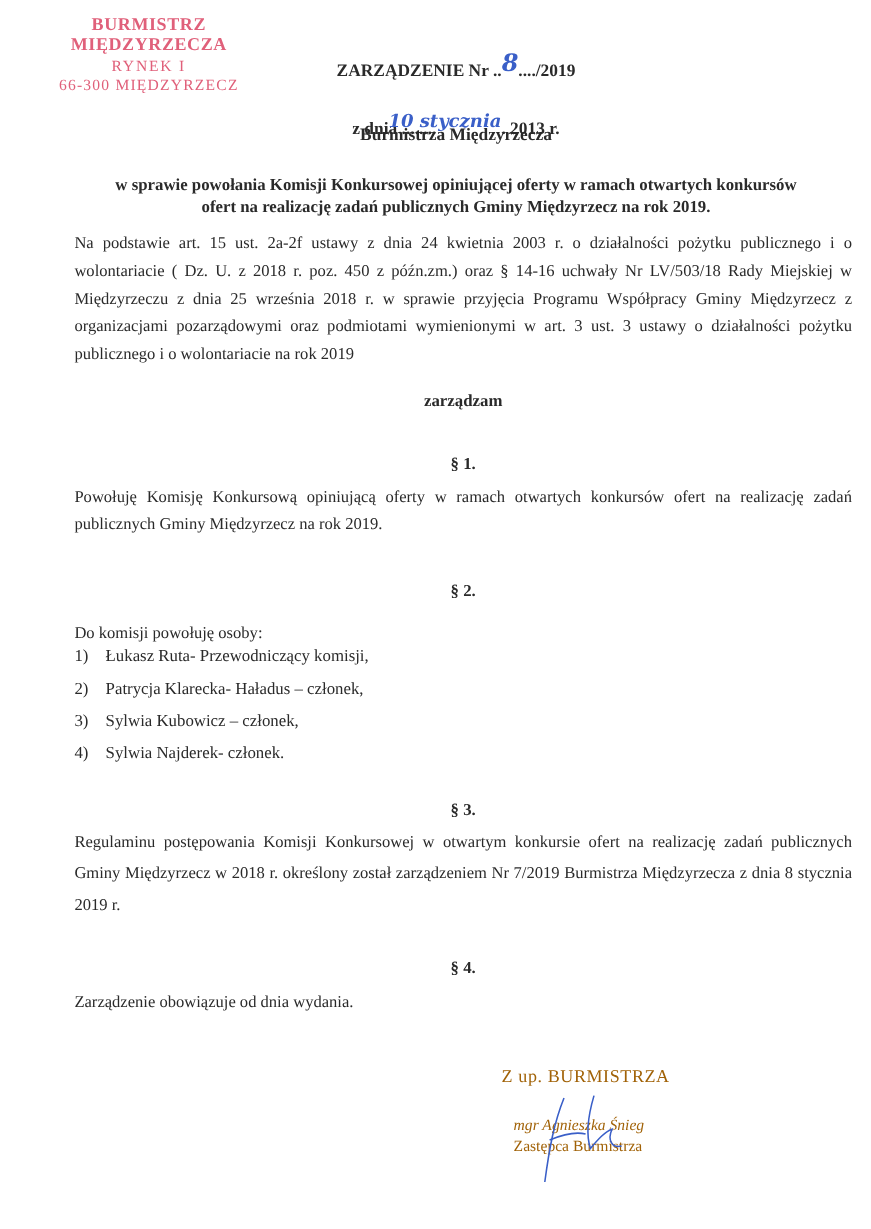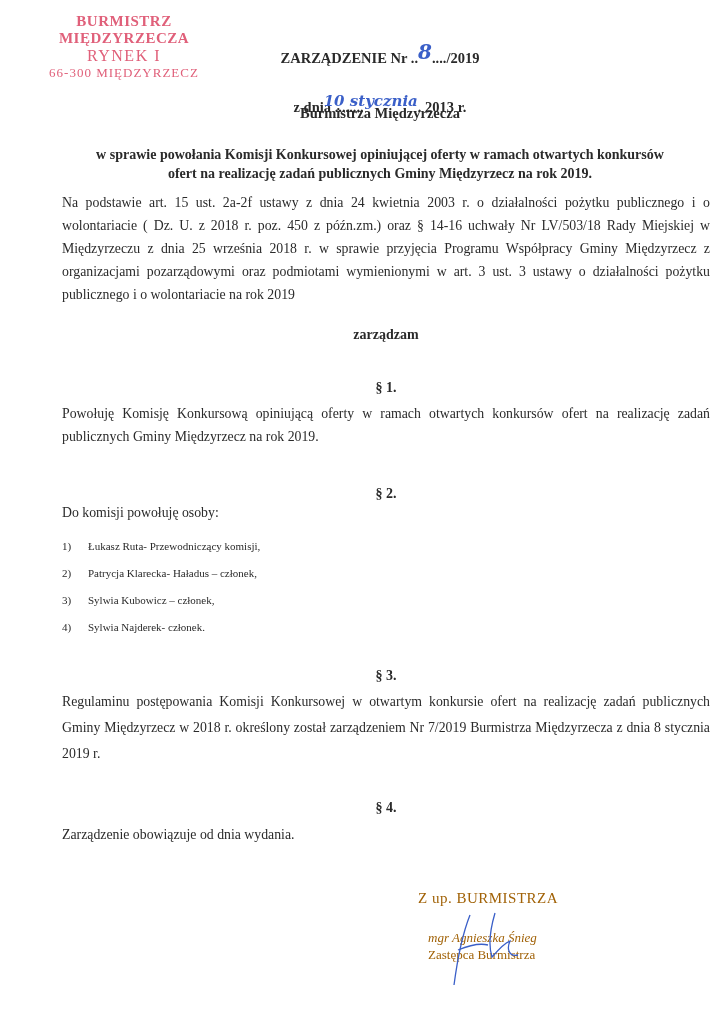--- a/index.html
+++ b/index.html
@@ -2,29 +2,29 @@
 <html><head>
   <meta charset="utf-8">
   <style>
     html, body { margin: 0; padding: 0; background: #ffffff; }
     body { width: 726px; height: 1024px; position: relative; overflow: hidden;
            font-family: "Liberation Serif", "DejaVu Serif", serif; color: #2a2a2a; }
     .abs { position: absolute; }
     .stamp { color: #e0607a; font-family: "Liberation Serif", serif; text-align: center; letter-spacing: 0.5px; }
     .stamp-hdr { left: 14px; top: 13px; width: 220px; }
     .stamp-hdr .l1 { font-size: 15px; font-weight: bold; }
-    .stamp-hdr .l2 { font-size: 16px; margin-top: 0px; letter-spacing: 1.5px; }
+    .stamp-hdr .l2 { font-size: 13px; margin-top: 0px; letter-spacing: 1.5px; }
     .stamp-hdr .l3 { font-size: 13px; letter-spacing: 1px; }
     .title { left: 230px; width: 300px; text-align: center; font-weight: bold; font-size: 14.5px; }
     .hand { color: #3a5fc8; font-family: "DejaVu Serif", serif; font-style: italic; }
     .subject { left: 40px; width: 680px; top: 145px; text-align: center; font-weight: bold; font-size: 14px; line-height: 19px; }
     .para { left: 62px; width: 648px; font-size: 13.8px; line-height: 23px; text-align: justify; }
     .center { text-align: center; font-weight: bold; font-size: 14px; }
     .sec { left: 62px; width: 648px; }
-    .list-item { left: 62px; font-size: 11px; }
+    .list-item { left: 62px; font-size: 14px; }
     .list-item .num { display: inline-block; width: 26px; }
     .sign { color: #a16207; }
   </style>
 </head>
 <body>
 
 <div class="abs stamp stamp-hdr">
   <div class="l1">BURMISTRZ MIĘDZYRZECZA</div>
   <div class="l2">RYNEK I</div>
   <div class="l3">66-300  MIĘDZYRZECZ</div>
@@ -43,21 +43,21 @@
   <div>ofert na realizację zadań publicznych Gminy Międzyrzecz na rok 2019.</div>
 </div>
 
 <div class="abs para" style="top:191px;">Na podstawie art. 15 ust. 2a-2f ustawy z dnia 24 kwietnia 2003 r. o działalności pożytku publicznego i o wolontariacie ( Dz. U. z 2018 r. poz. 450  z późn.zm.) oraz § 14-16 uchwały Nr LV/503/18 Rady Miejskiej w Międzyrzeczu z dnia 25 września 2018 r. w sprawie przyjęcia Programu Współpracy Gminy Międzyrzecz z organizacjami pozarządowymi oraz podmiotami wymienionymi w art. 3 ust. 3 ustawy o działalności pożytku publicznego i o wolontariacie na rok 2019</div>
 <div class="abs center sec" style="top:327px;">zarządzam</div>
 
 <div class="abs center sec" style="top:380px;">§ 1.</div>
 <div class="abs para" style="top:402px;">Powołuję Komisję Konkursową opiniującą oferty w ramach otwartych konkursów ofert na realizację zadań publicznych Gminy Międzyrzecz na rok 2019.</div>
 
 <div class="abs center sec" style="top:486px;">§ 2.</div>
-<div class="abs para" style="top:501px;">Do komisji powołuję osoby:</div>
+<div class="abs para" style="top:516px;">Do komisji powołuję osoby:</div>
 <div class="abs list-item" style="top:540px;"><span class="num">1)</span><span>Łukasz Ruta- Przewodniczący komisji,</span></div>
 <div class="abs list-item" style="top:567px;"><span class="num">2)</span><span>Patrycja Klarecka- Haładus – członek,</span></div>
 <div class="abs list-item" style="top:594px;"><span class="num">3)</span><span>Sylwia Kubowicz – członek,</span></div>
 <div class="abs list-item" style="top:621px;"><span class="num">4)</span><span>Sylwia Najderek- członek.</span></div>
 
 <div class="abs center sec" style="top:668px;">§ 3.</div>
 <div class="abs para" style="top:689px;line-height:26px;">Regulaminu postępowania Komisji Konkursowej w otwartym konkursie ofert na realizację zadań publicznych Gminy Międzyrzecz w 2018 r. określony został zarządzeniem Nr 7/2019 Burmistrza Międzyrzecza z dnia 8 stycznia 2019 r.</div>
 
 <div class="abs center sec" style="top:800px;">§ 4.</div>
 <div class="abs para" style="top:823px;">Zarządzenie obowiązuje od dnia wydania.</div>

